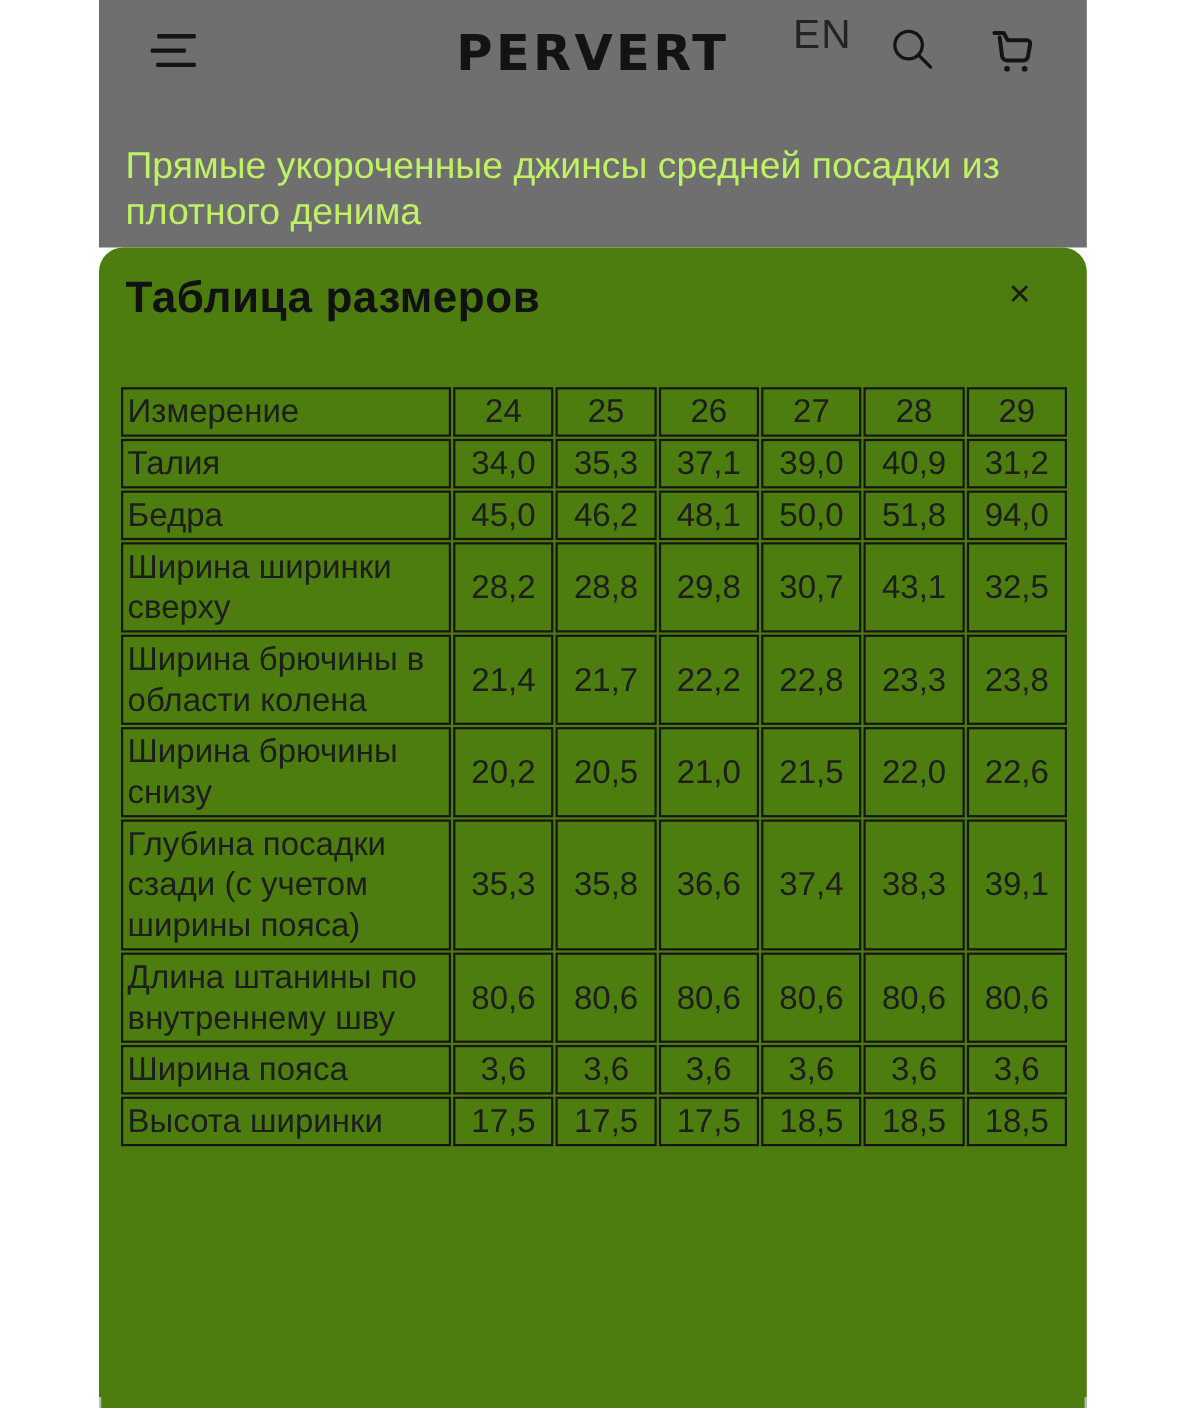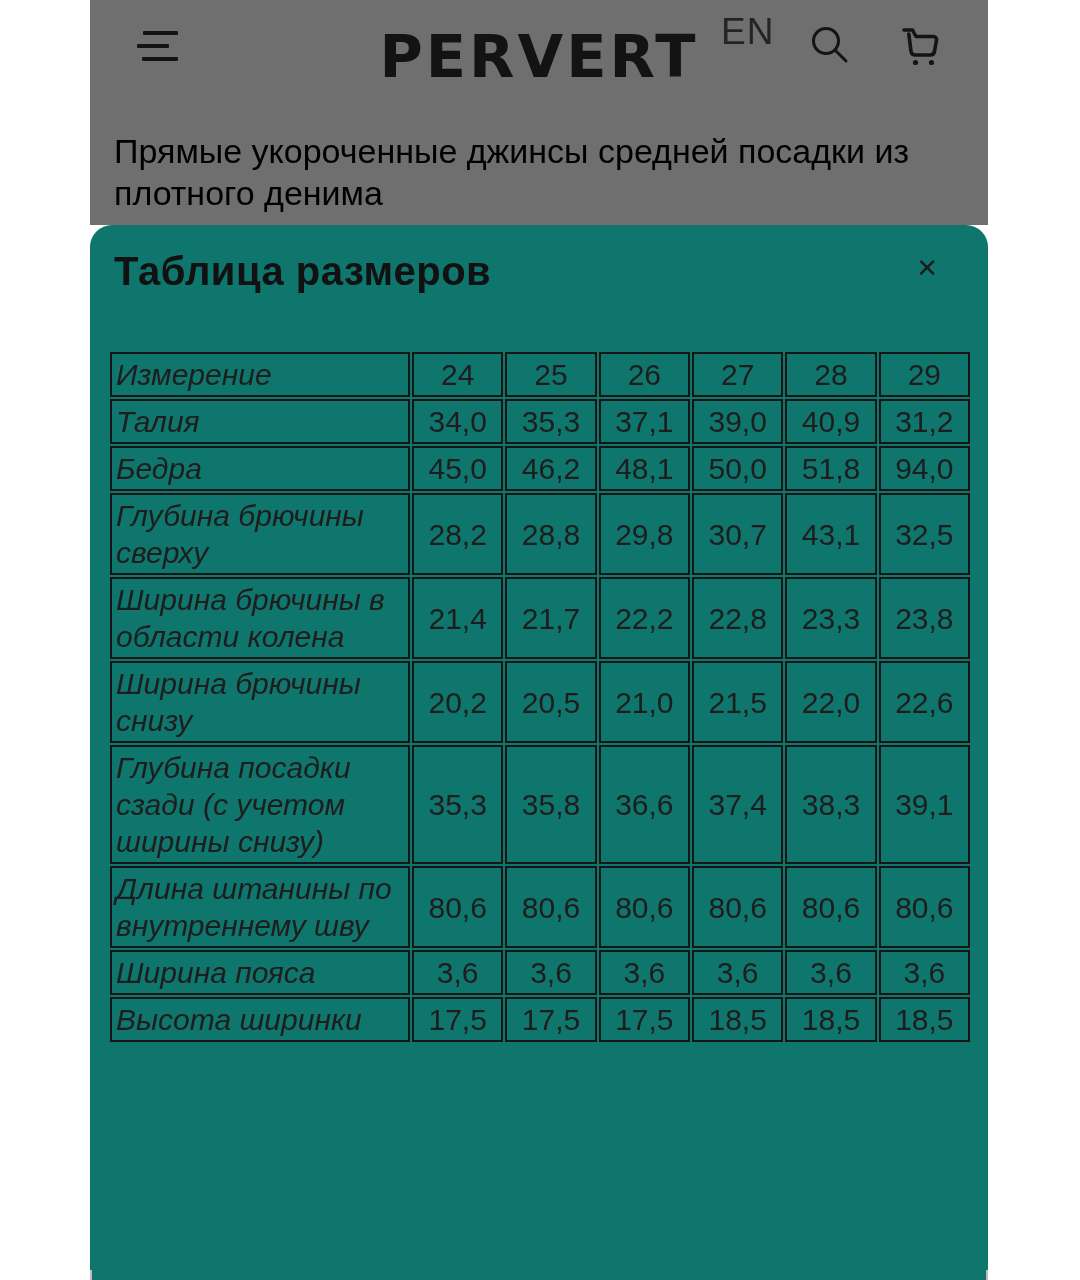--- a/index.html
+++ b/index.html
@@ -17,49 +17,49 @@
   .header-bar { position: relative; height: 96px; }
 
   .menu-btn { position: absolute; left: 47px; top: 31px; width: 41px; height: 31px; cursor: pointer; }
   .menu-btn .bar { position: absolute; height: 4px; background: #141414; border-radius: 1px; }
   .menu-btn .bar1 { left: 6px;  top: 0;    width: 35px; }
   .menu-btn .bar2 { left: 0;    top: 13px; width: 32px; }
   .menu-btn .bar3 { left: 5px;  top: 26px; width: 36px; }
 
   .brand { position: absolute; left: 0; right: 0; top: 22px; text-align: center;
            font-family: "DejaVu Sans", "Liberation Sans", sans-serif;
-           font-size: 59px; font-weight: 900; letter-spacing: 3px; color: #131313; }
+           font-size: 45px; font-weight: 900; letter-spacing: 3px; color: #131313; }
 
   .lang { position: absolute; left: 631px; top: 11px; font-size: 37px; font-weight: 400;
           color: #242424; letter-spacing: 1px; cursor: pointer; }
 
   .icon-btn { position: absolute; top: 22px; width: 48px; height: 48px; cursor: pointer; }
   .icon-search { left: 716px; }
   .icon-cart { left: 806px; }
   .icon-btn svg { width: 100%; height: 100%; display: block; }
 
   .product-title { position: absolute; left: 24px; top: 130px; width: 800px;
-                   font-size: 34px; line-height: 42px; color: #000000; font-weight: 400; }
+                   font-size: 34px; line-height: 42px; color: #bef264; font-weight: 400; }
 
   
   .modal { position: absolute; left: 0; top: 225px; width: 898px; height: 1055px;
-           background: #0f766e; border-radius: 22px 22px 0 0; }
+           background: #4d7c0f; border-radius: 22px 22px 0 0; }
 
   .modal-head { position: relative; padding: 24px 52px 0 24px; }
   .modal-title { font-size: 40px; font-weight: 700; color: #111111; letter-spacing: 0.5px; }
   .close-btn { position: absolute; right: 50px; top: 30px; font-size: 26px; color: #1c1c1c;
                line-height: 26px; cursor: pointer; background: none; border: none;
                font-family: "DejaVu Sans", sans-serif; }
 
   
   table.size-table { margin: 56px 0 0 18px; width: 864px;
                      border-collapse: separate; border-spacing: 2px; }
   table.size-table td { border: 2px solid #161616; font-size: 30px; line-height: 37px;
                         color: #1d1d1d; height: 40px; vertical-align: middle; }
-  td.label-cell { text-align: left; padding: 2px 6px 2px 4px; width: 300px; font-style: italic; }
+  td.label-cell { text-align: left; padding: 2px 6px 2px 4px; width: 300px; }
   td.num-cell   { text-align: center; padding: 2px 2px; }
 
   
   .edge-tick { position: absolute; bottom: 0; width: 2px; height: 10px; background: #bdbdbd; }
   .edge-tick.left { left: 0; }
   .edge-tick.right { right: 0; }
 </style>
 </head>
 <body>
 
@@ -127,21 +127,21 @@
             <tr>
               <td class="label-cell">Бедра</td>
               <td class="num-cell">45,0</td>
               <td class="num-cell">46,2</td>
               <td class="num-cell">48,1</td>
               <td class="num-cell">50,0</td>
               <td class="num-cell">51,8</td>
               <td class="num-cell">94,0</td>
             </tr>
             <tr>
-              <td class="label-cell">Глубина брючины сверху</td>
+              <td class="label-cell">Ширина ширинки сверху</td>
               <td class="num-cell">28,2</td>
               <td class="num-cell">28,8</td>
               <td class="num-cell">29,8</td>
               <td class="num-cell">30,7</td>
               <td class="num-cell">43,1</td>
               <td class="num-cell">32,5</td>
             </tr>
             <tr>
               <td class="label-cell">Ширина брючины в области колена</td>
               <td class="num-cell">21,4</td>
@@ -154,21 +154,21 @@
             <tr>
               <td class="label-cell">Ширина брючины снизу</td>
               <td class="num-cell">20,2</td>
               <td class="num-cell">20,5</td>
               <td class="num-cell">21,0</td>
               <td class="num-cell">21,5</td>
               <td class="num-cell">22,0</td>
               <td class="num-cell">22,6</td>
             </tr>
             <tr>
-              <td class="label-cell">Глубина посадки сзади (с учетом ширины снизу)</td>
+              <td class="label-cell">Глубина посадки сзади (с учетом ширины пояса)</td>
               <td class="num-cell">35,3</td>
               <td class="num-cell">35,8</td>
               <td class="num-cell">36,6</td>
               <td class="num-cell">37,4</td>
               <td class="num-cell">38,3</td>
               <td class="num-cell">39,1</td>
             </tr>
             <tr>
               <td class="label-cell">Длина штанины по внутреннему шву</td>
               <td class="num-cell">80,6</td>

